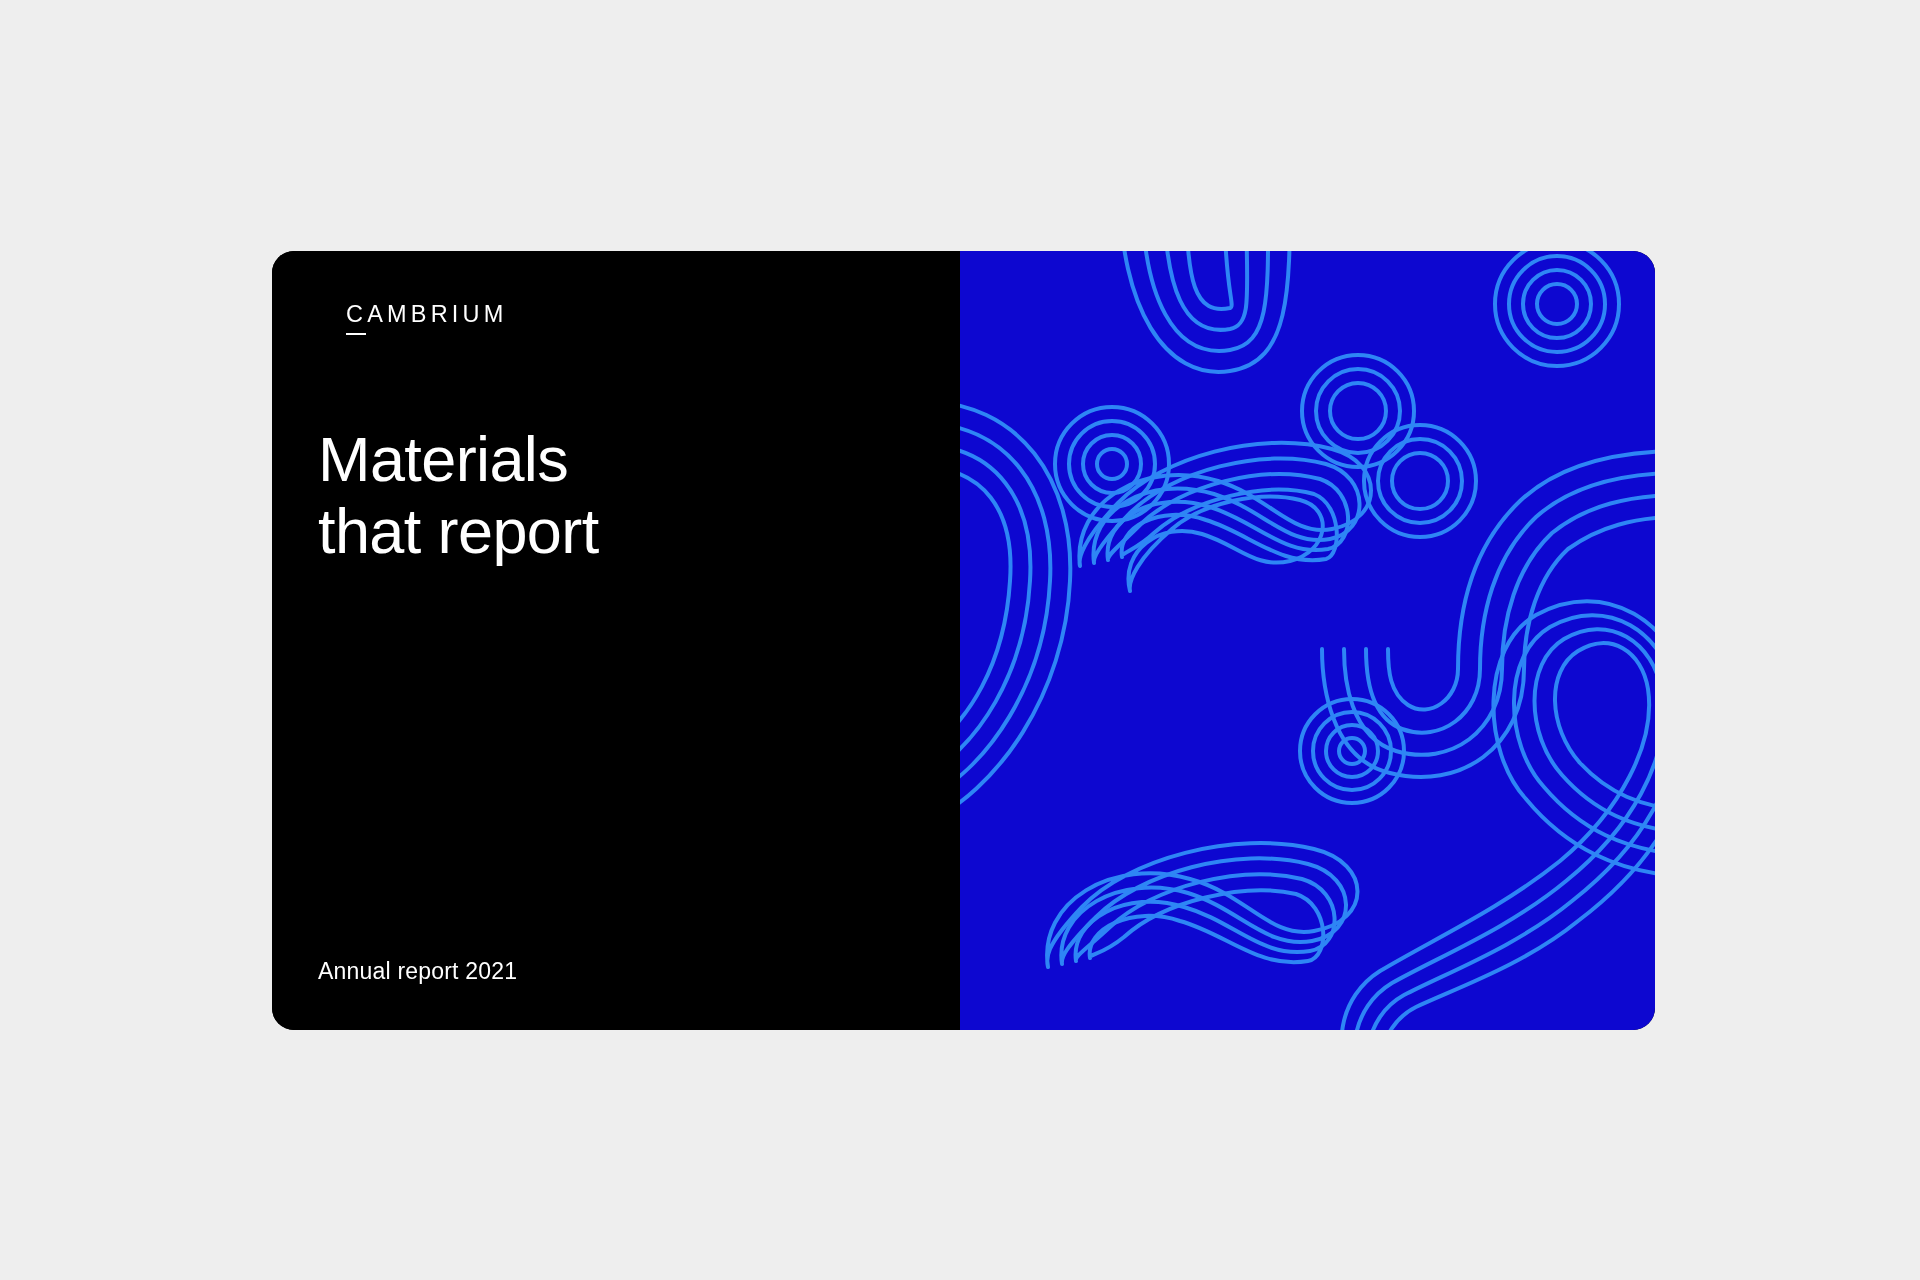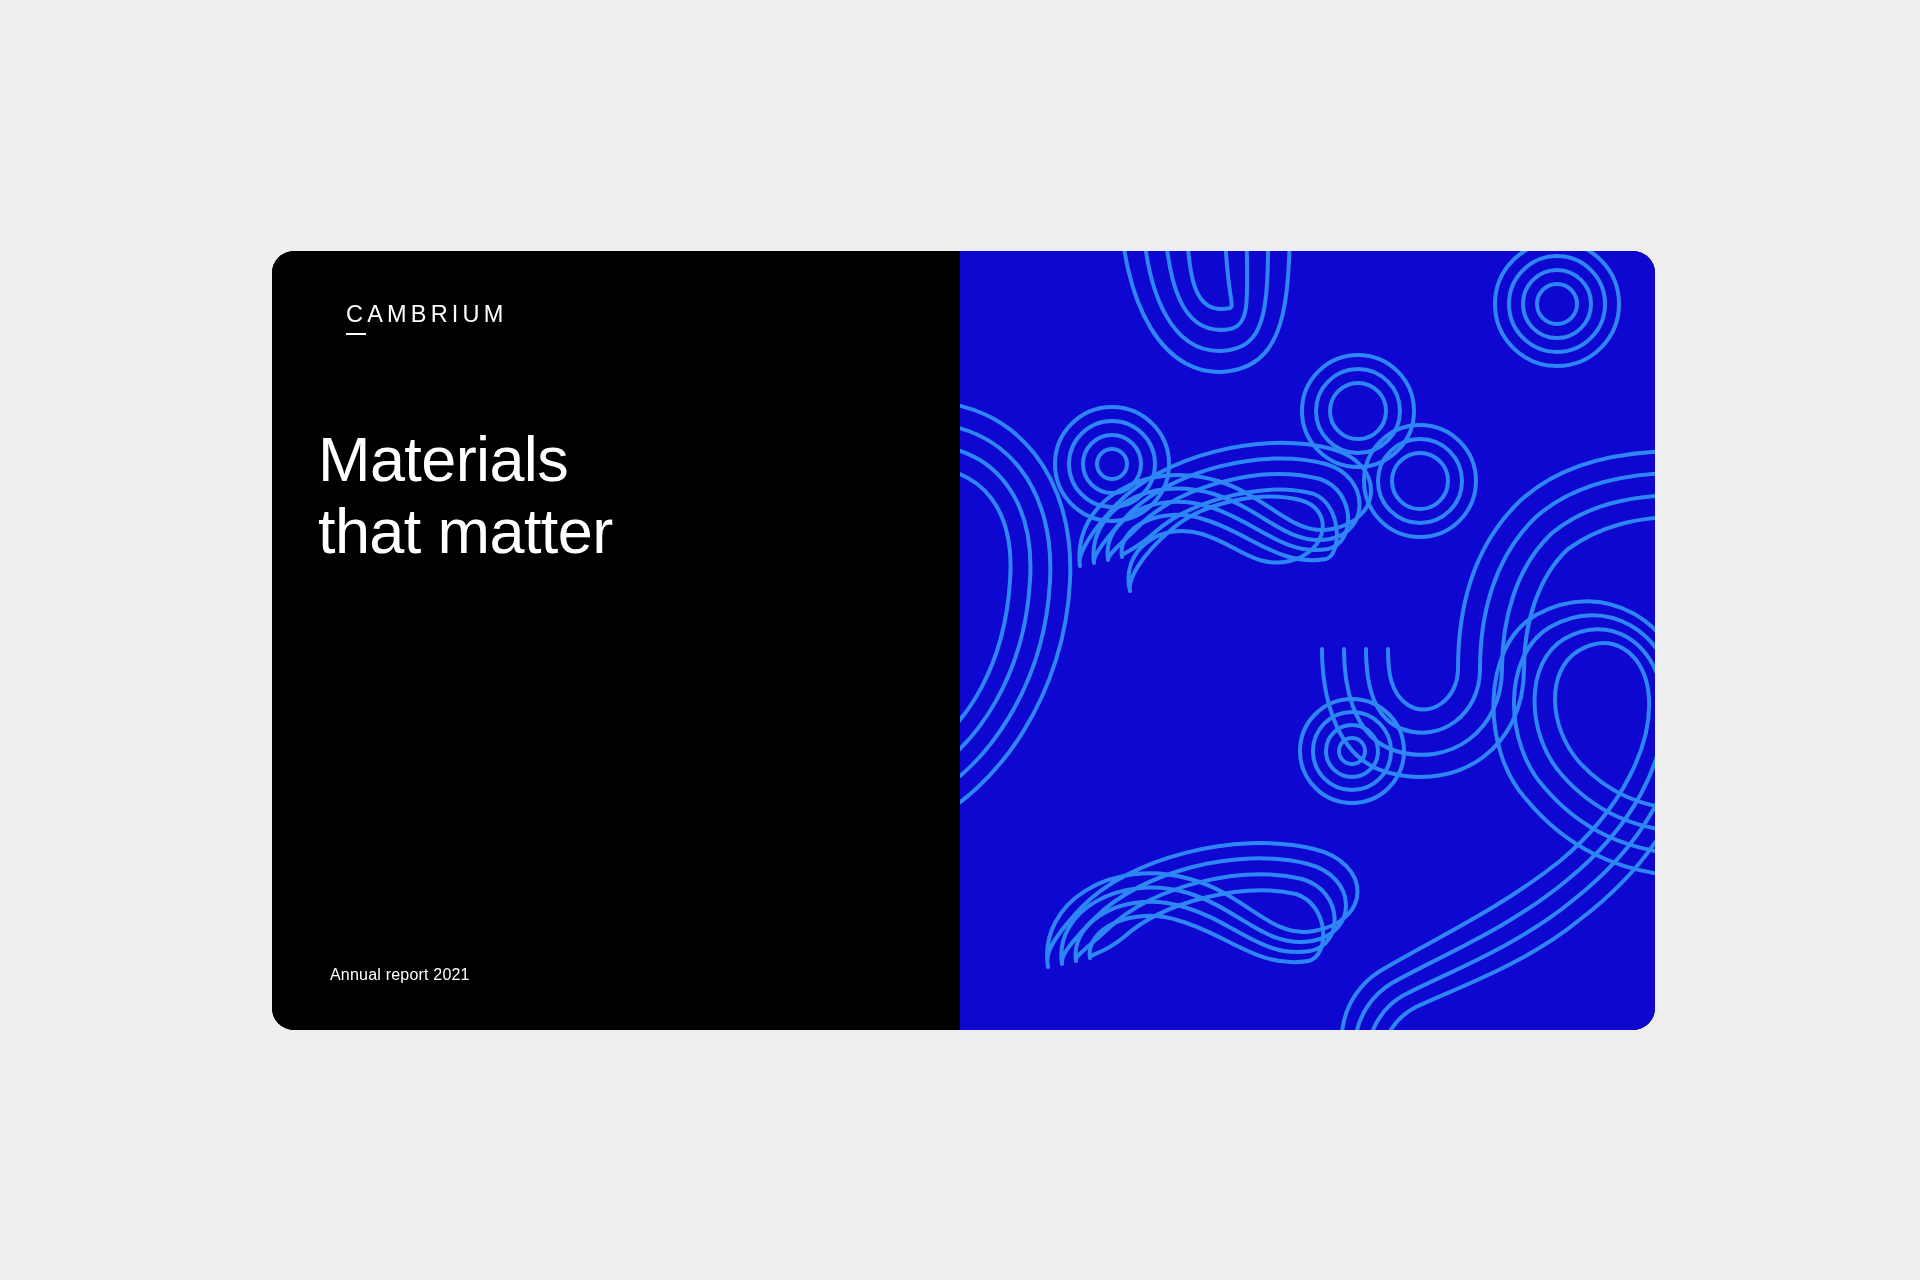--- a/index.html
+++ b/index.html
@@ -72,25 +72,24 @@
     font-weight:300;
     letter-spacing:-0.6px;
     white-space:pre-line;
   }
 
   .footer-note {
     position:absolute;
     left:46px;
     bottom:47px;
     color:#FFFFFF;
-    font-size:16px;
+    font-size:23px;
     font-weight:400;
     letter-spacing:0.2px;
     line-height:1;
-    margin-left:12px;
   }
 
   
   .panel-right {
     position:relative;
     flex:1 1 auto;
     height:100%;
     background:#0D07D0;
     overflow:hidden;
   }
@@ -110,21 +109,21 @@
   <div class="cover-card">
 
     <div class="panel-left">
 
       <div class="brand-logo">
         <span>CAMBRIUM</span>
         <span class="brand-underline"></span>
       </div>
 
       <div class="headline">Materials
-that matter</div>
+that report</div>
 
       <div class="footer-note">Annual report 2021</div>
     </div>
 
     <div class="panel-right">
       <svg viewBox="0 0 695 779" preserveAspectRatio="none">
         <defs>
           <clipPath id="panelClip">
             <rect x="0" y="0" width="695" height="779"></rect>
           </clipPath>

